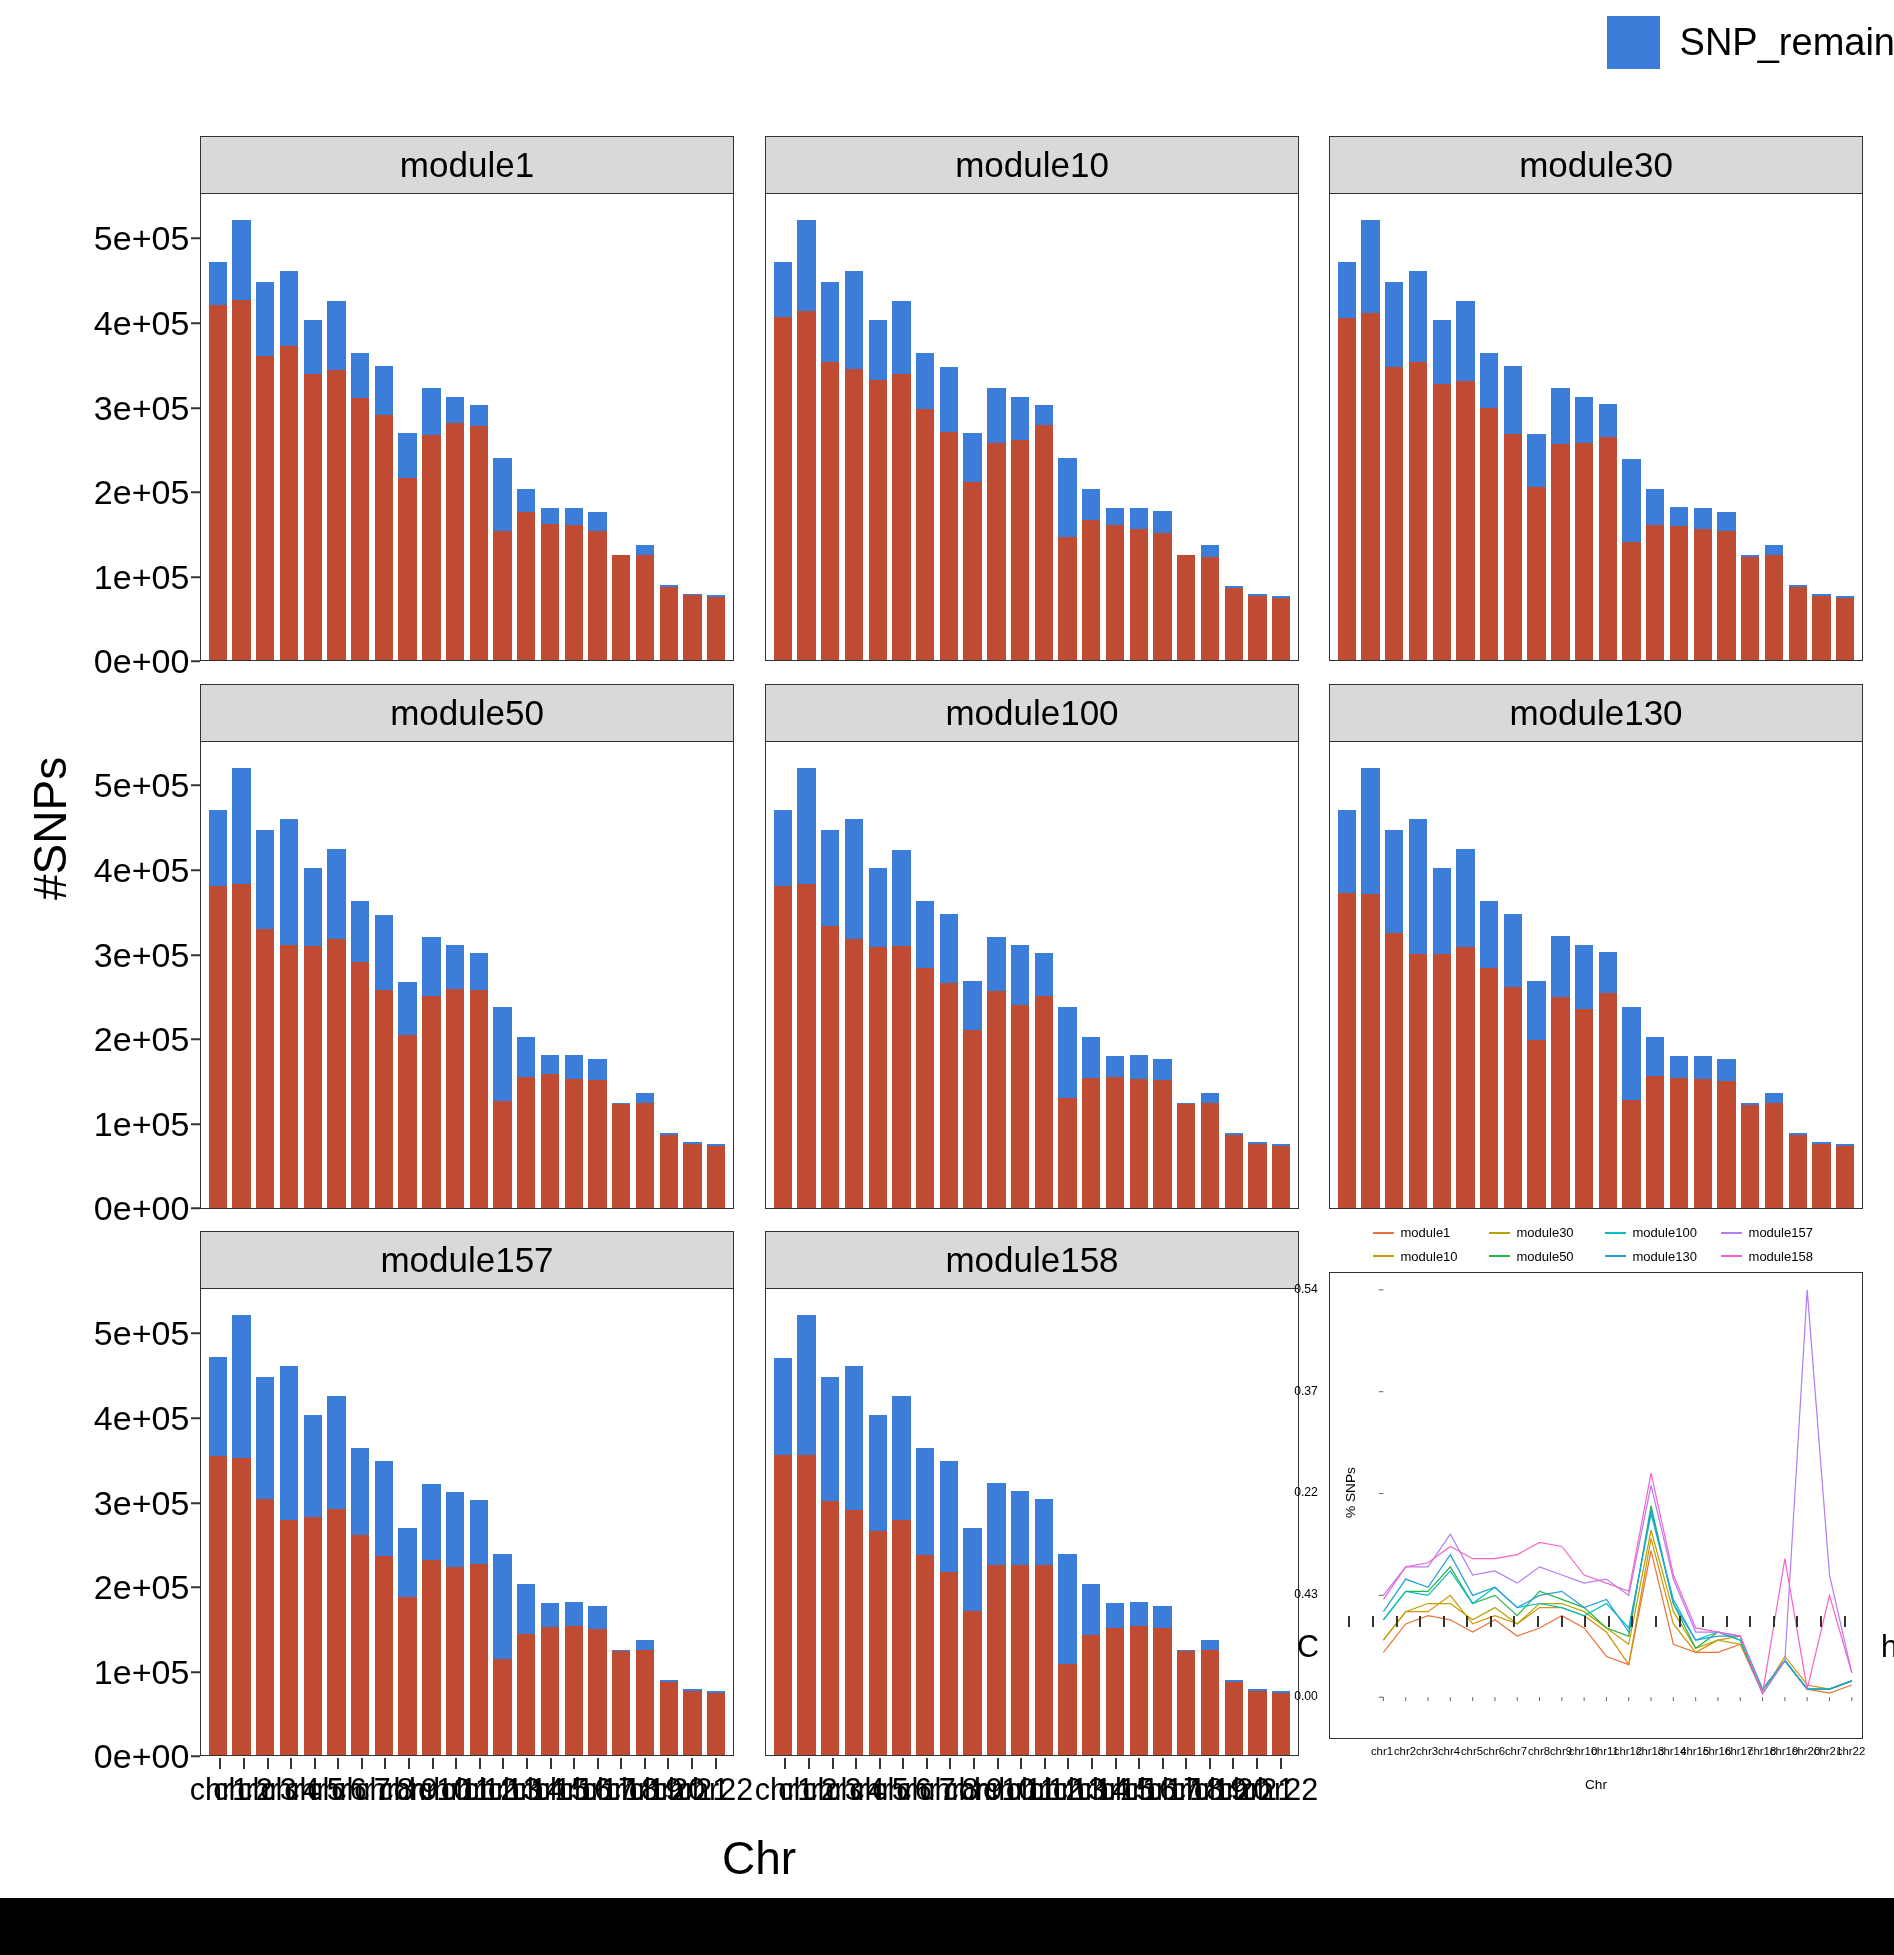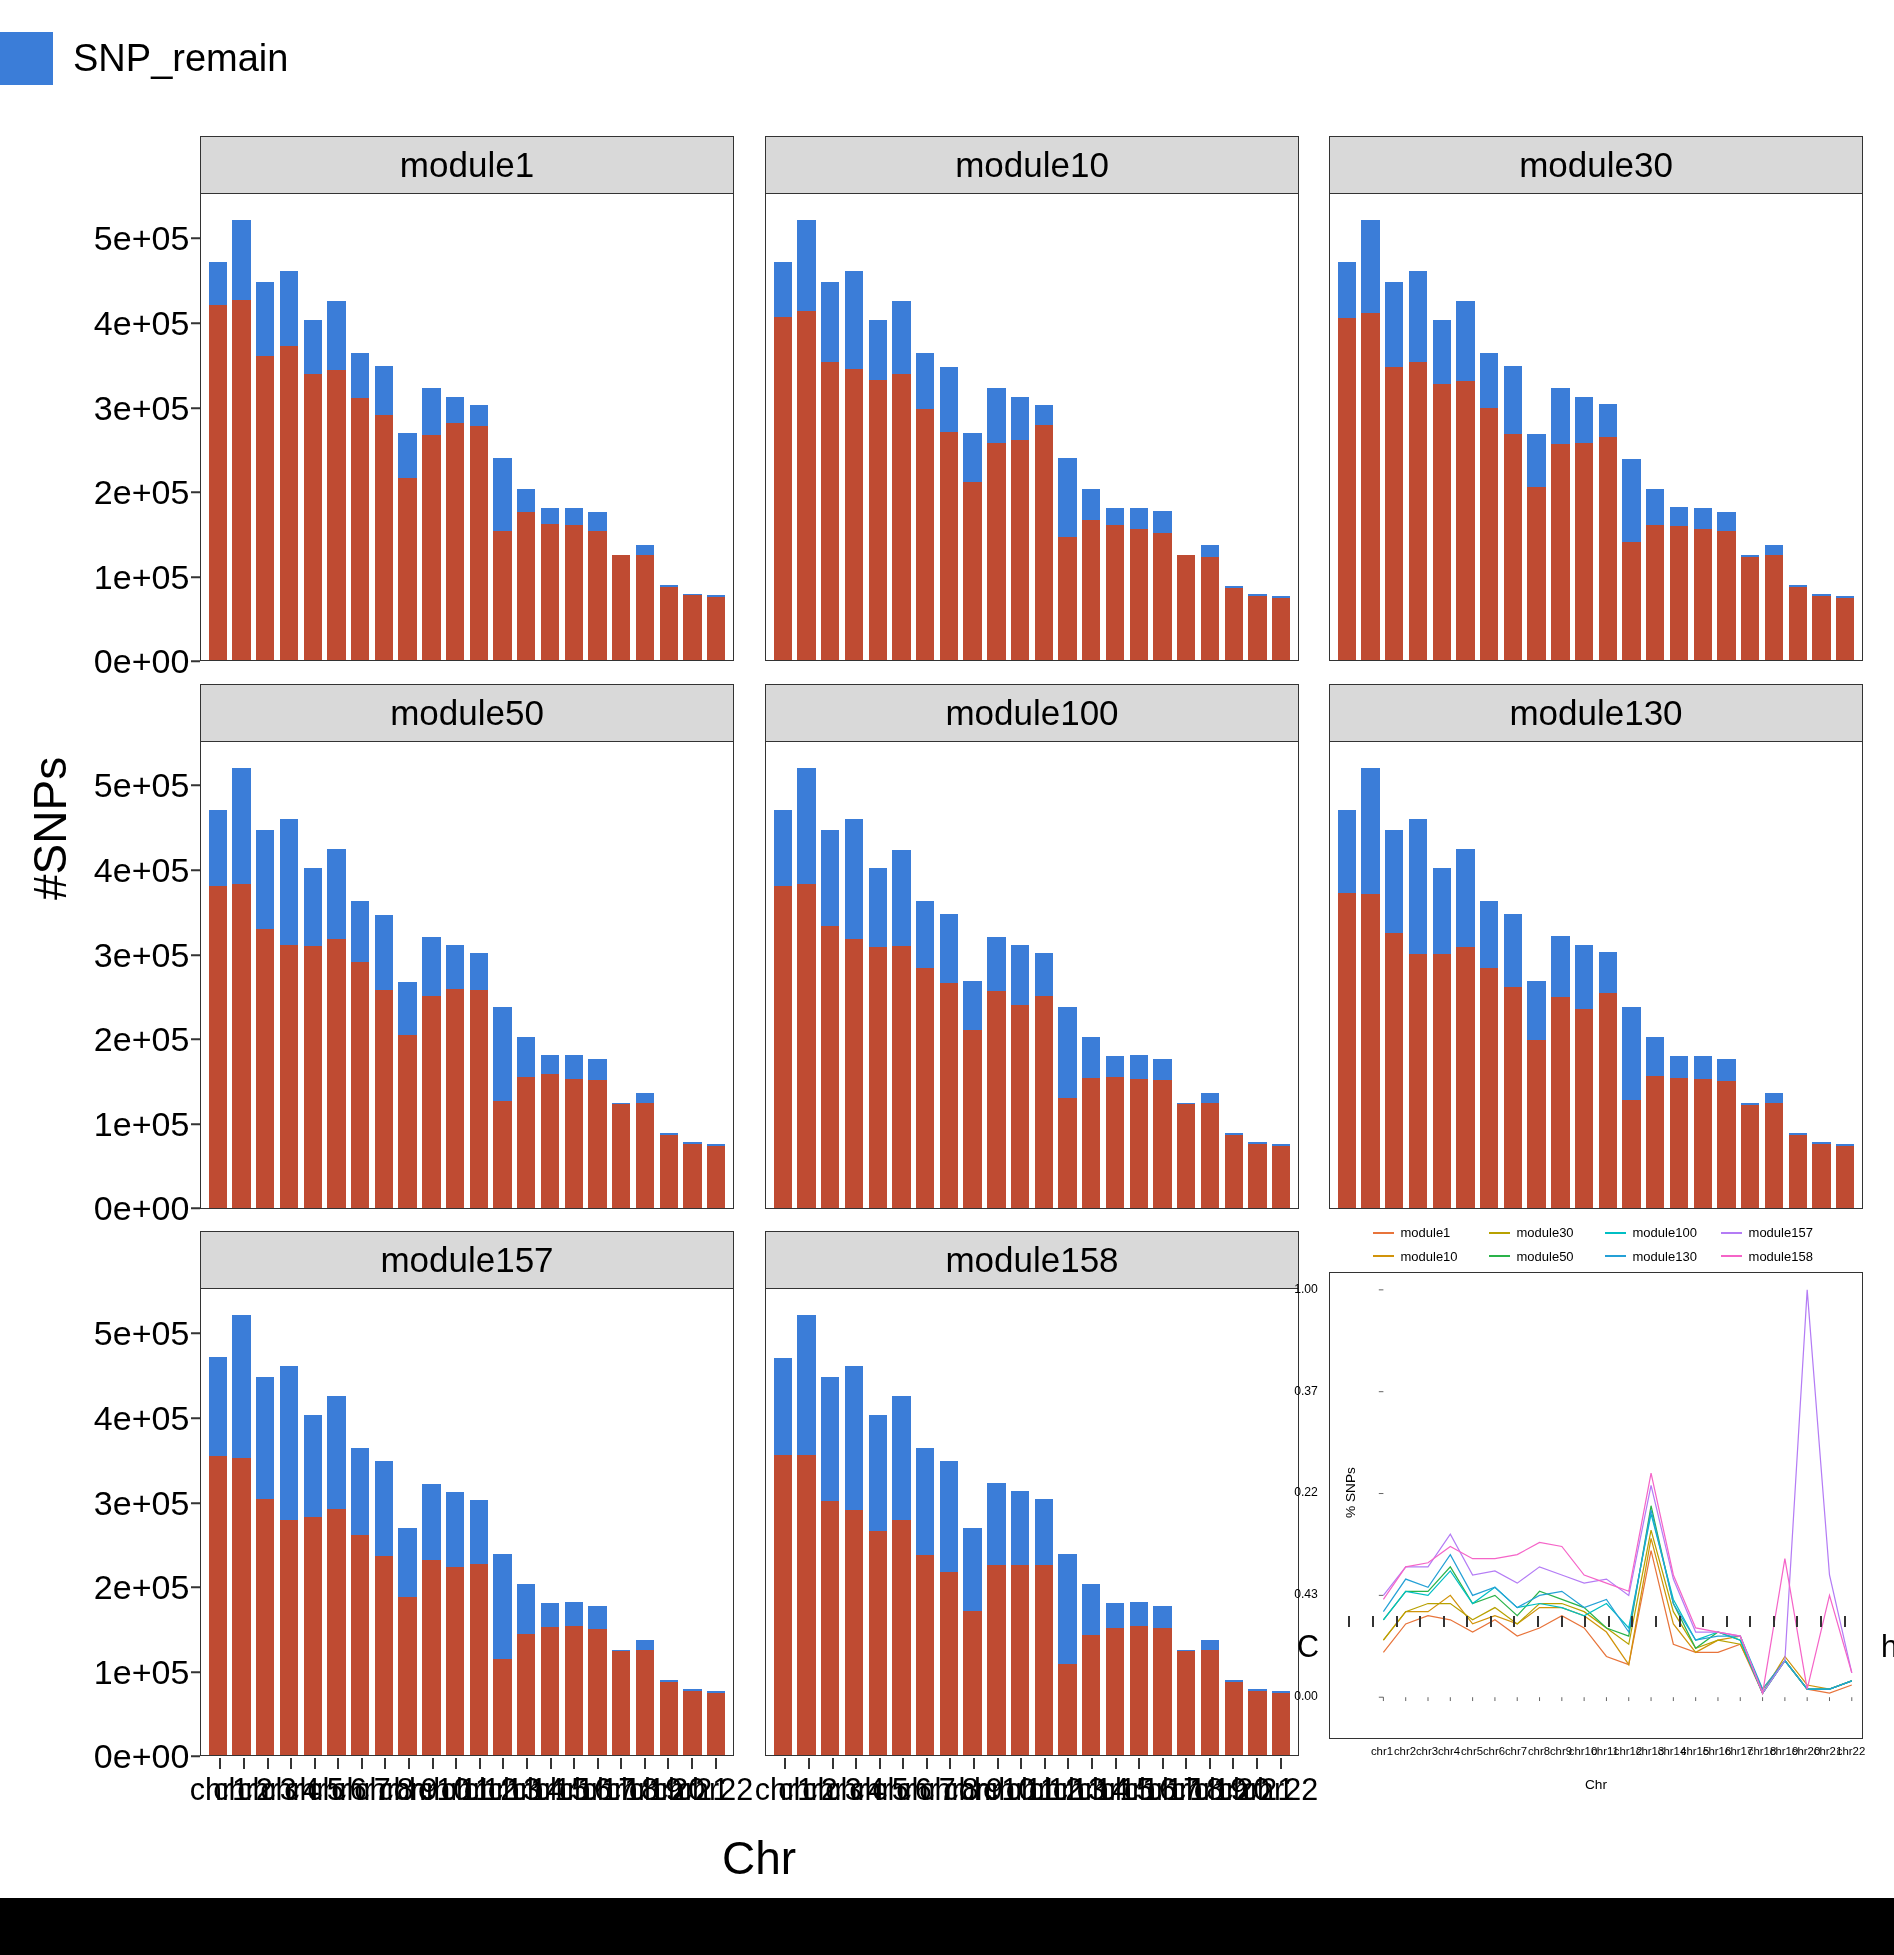--- a/index.html
+++ b/index.html
@@ -8,22 +8,22 @@
     background:#ffffff;
     font-family:"Liberation Sans", sans-serif;
     color:#000000;
     position:relative;
     overflow:hidden;
   }
   .root{position:absolute;left:0;top:0;width:1895px;height:1956px;}
 
   
   .legend{
-    position:absolute;left:0;top:16px;width:1895px;height:84px;
-    display:flex;align-items:center;justify-content:flex-start;gap:46px;
+    position:absolute;left:0;top:0;width:1895px;height:84px;
+    display:flex;align-items:center;justify-content:flex-end;gap:46px;
   }
   .legend-item{display:flex;align-items:center;gap:20px;}
   .legend-swatch{width:53px;height:53px;display:block;}
   .legend-label{font-size:38px;color:#000;}
 
   
   .grid{
     position:absolute;left:200px;top:136px;
     width:1678px;height:1617px;
   }
@@ -1136,21 +1136,21 @@
         <polyline points="70,443.86 99.23809523809524,401.14 128.47619047619048,411.82 157.71428571428572,369.1 186.95238095238096,422.5 216.1904761904762,411.82 245.42857142857142,438.52 274.66666666666663,422.5 303.9047619047619,417.15999999999997 333.14285714285717,438.52 362.3809523809524,427.84000000000003 391.6190476190476,470.56 420.85714285714283,310.36 450.0952380952381,433.18 479.3333333333333,481.24 508.57142857142856,475.9 537.8095238095239,475.9 567.047619047619,545.32 596.2857142857143,507.94 625.5238095238095,545.32 654.7619047619048,545.32 684,534.64" fill="none" stroke="#24a0d6" stroke-width="1.6"></polyline>
         <polyline points="70,422.5 99.23809523809524,385.12 128.47619047619048,385.12 157.71428571428572,342.4 186.95238095238096,395.8 216.1904761904762,390.46000000000004 245.42857142857142,406.48 274.66666666666663,385.12 303.9047619047619,395.8 333.14285714285717,406.48 362.3809523809524,401.14 391.6190476190476,422.5 420.85714285714283,278.32 450.0952380952381,401.14 479.3333333333333,470.56 508.57142857142856,470.56 537.8095238095239,475.9 567.047619047619,550.66 596.2857142857143,507.94 625.5238095238095,22 654.7619047619048,395.8 684,523.96" fill="none" stroke="#b47cf5" stroke-width="1.6"></polyline>
         <polyline points="70,427.84000000000003 99.23809523809524,385.12 128.47619047619048,379.78 157.71428571428572,358.42 186.95238095238096,374.44 216.1904761904762,374.44 245.42857142857142,369.1 274.66666666666663,353.08 303.9047619047619,358.42 333.14285714285717,395.8 362.3809523809524,406.48 391.6190476190476,417.15999999999997 420.85714285714283,262.29999999999995 450.0952380952381,395.8 479.3333333333333,465.22 508.57142857142856,470.56 537.8095238095239,475.9 567.047619047619,550.66 596.2857142857143,374.44 625.5238095238095,545.32 654.7619047619048,422.5 684,523.96" fill="none" stroke="#f564c8" stroke-width="1.6"></polyline>
       </svg>
     </div>
   <div class="inset-yticklabels" id="inset-yticklabels">
       <div class="iyl" style="top: 424px;">0.00</div>
       <div class="iyl" style="top: 322px;">0.43</div>
       <div class="iyl" style="top: 220px;">0.22</div>
       <div class="iyl" style="top: 119px;">0.37</div>
-      <div class="iyl" style="top: 17px;">1.00</div>
+      <div class="iyl" style="top: 17px;">0.54</div>
     </div>
   <div class="inset-xticklabels" id="inset-xticklabels">
       <div class="ixl" style="left: 53px;">chr1</div>
       <div class="ixl" style="left: 76px;">chr2</div>
       <div class="ixl" style="left: 98px;">chr3</div>
       <div class="ixl" style="left: 120px;">chr4</div>
       <div class="ixl" style="left: 143px;">chr5</div>
       <div class="ixl" style="left: 165px;">chr6</div>
       <div class="ixl" style="left: 187px;">chr7</div>
       <div class="ixl" style="left: 210px;">chr8</div>

